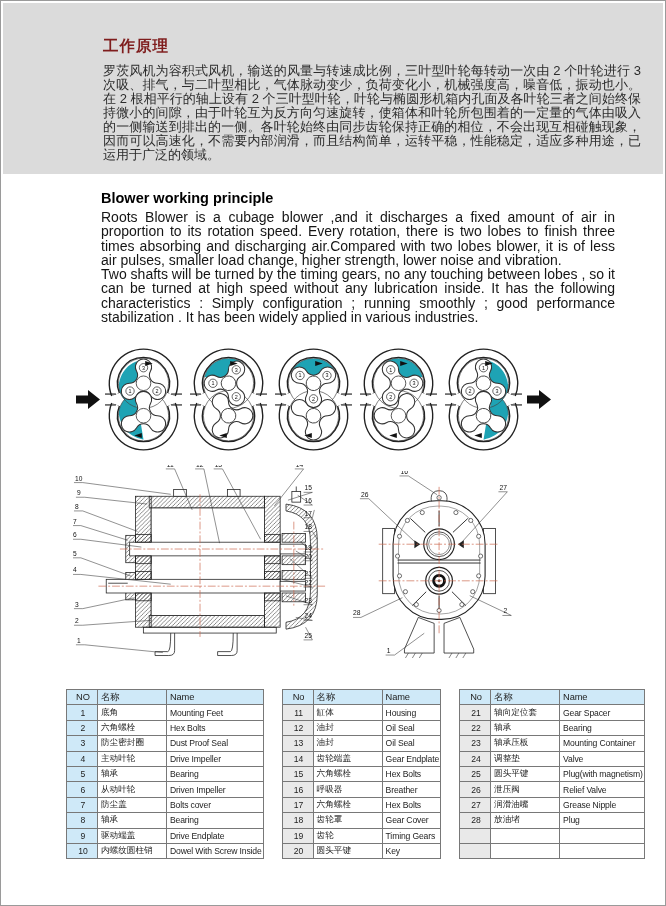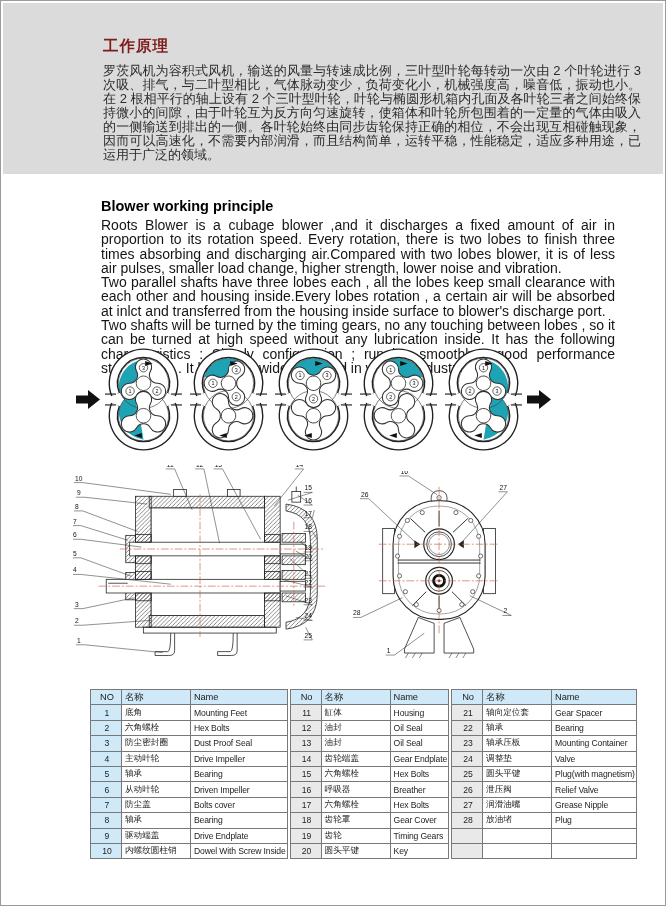--- a/index.html
+++ b/index.html
@@ -5,29 +5,29 @@
   html,body{margin:0;padding:0;background:#efeeee;}
   .page{position:relative;width:666px;height:906px;background:#fff;
         border:1px solid #9a9a9a;box-sizing:border-box;overflow:hidden;
         font-family:"Liberation Sans","DejaVu Sans",sans-serif;}
   .band{position:absolute;left:2px;top:2px;right:2px;height:171px;
         background:var(--band,#dbdbdb);}
   .band h1{margin:33px 0 7px 100px;font-size:15.5px;color:#7f1d1d;letter-spacing:1px;}
   .band p{margin:0 22px 0 100px;font-size:13px;line-height:14px;color:#2c2c2c;
           text-align:justify;}
   .en{position:absolute;left:0;top:181px;width:666px;box-sizing:border-box;}
-  .en h2{margin:16px 0 4px 100px;font-size:14.5px;color:#000;}
+  .en h2{margin:8px 0 4px 100px;font-size:14.5px;color:#000;}
   .en p{margin:0 52px 0 100px;font-size:14px;line-height:14.3px;color:#151515;
         text-align:justify;}
   .rotors{position:absolute;left:74px;top:346px;display:flex;align-items:center;}
   .rotors svg{display:block;}
   .drawings{position:absolute;left:0;top:462px;width:666px;height:226px;}
   #cross{position:absolute;left:72px;top:2px;}
   #end{position:absolute;left:352px;top:8px;}
-  .tablewrap{position:absolute;left:89px;top:688px;display:flex;gap:2px;}
+  .tablewrap{position:absolute;left:65px;top:688px;display:flex;gap:18px;}
   table.ptable{border-collapse:collapse;table-layout:fixed;
         border:1px solid #4a4a4a;background:#fff;}
   table.ptable td{border:1px solid #787878;height:14.4px;padding:0 1px 0 3px;
         font-size:8.6px;color:#1d1d1d;white-space:nowrap;overflow:hidden;}
   td.no{width:26px;text-align:center;padding:0;}
   td.zh{width:64px;border-right:none;}
   td.enm{border-left:none;font-size:8.1px;letter-spacing:-0.15px;}
   tr.hdr td{background:var(--hdr,#cfe9f8);font-size:9.3px;color:#222;}
   td.noblue{background:var(--noblue,#cfe9f8);}
   td.nogray{background:var(--nogray,#e9e9e9);}
@@ -38,21 +38,20 @@
 <div class="page">
 
   <section class="band">
     <h1>工作原理</h1>
     <p>罗茨风机为容积式风机，输送的风量与转速成比例，三叶型叶轮每转动一次由 2 个叶轮进行 3 次吸、排气，与二叶型相比，气体脉动变少，负荷变化小，机械强度高，噪音低，振动也小。在 2 根相平行的轴上设有 2 个三叶型叶轮，叶轮与椭圆形机箱内孔面及各叶轮三者之间始终保持微小的间隙，由于叶轮互为反方向匀速旋转，使箱体和叶轮所包围着的一定量的气体由吸入的一侧输送到排出的一侧。各叶轮始终由同步齿轮保持正确的相位，不会出现互相碰触现象，因而可以高速化，不需要内部润滑，而且结构简单，运转平稳，性能稳定，适应多种用途，已运用于广泛的领域。</p>
   </section>
 
   <section class="en">
     <h2>Blower working principle</h2>
     <p>Roots Blower is a cubage blower ,and it discharges a fixed amount of air in proportion to its rotation speed. Every rotation, there is two lobes to finish three times absorbing and discharging air.Compared with two lobes blower, it is of less air pulses, smaller load change, higher strength, lower noise and vibration.</p>
-    <p>Two parallel shafts have three lobes each , all the lobes keep small clearance with each other and housing inside.Every lobes rotation , a certain air will be absorbed at inlct and transferred from the housing inside surface to blower's discharge port.</p>
     <p>Two shafts will be turned by the timing gears, no any touching between lobes , so it can be turned at high speed without any lubrication inside. It has the following characteristics : Simply configuration ; running smoothly ; good performance stabilization . It has been widely applied in various industries.</p>
   </section>
 
   <div class="rotors" id="rotors">
       <svg width="26" height="105" viewBox="0 0 26 105">
         <path d="M1,48.5 H13 V43 L25,52.5 L13,62 V56.5 H1 Z" fill="#111"></path>
       </svg>
       <svg width="87" height="105" viewBox="-52 -62 104 124" style="margin:0 -1px">
         <defs>
           <clipPath id="ch0">

